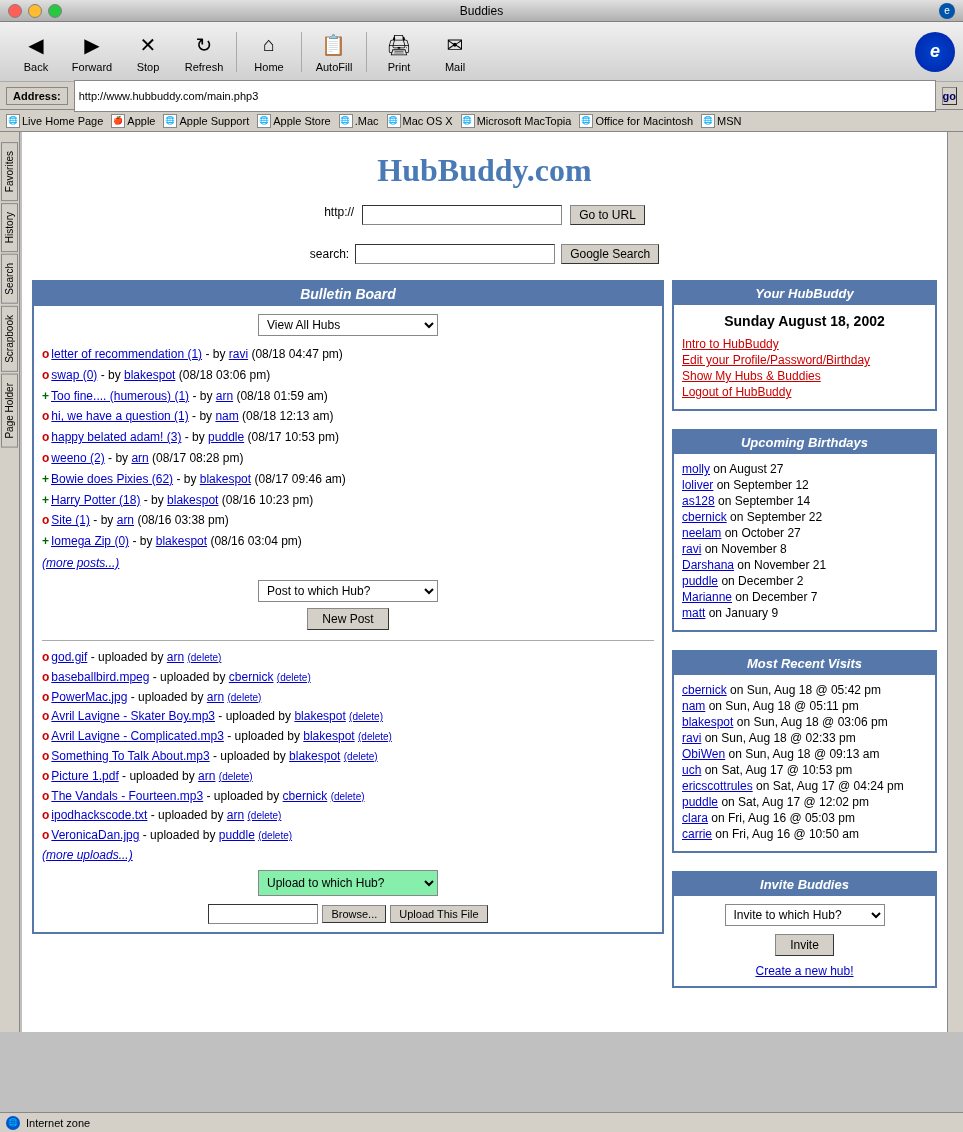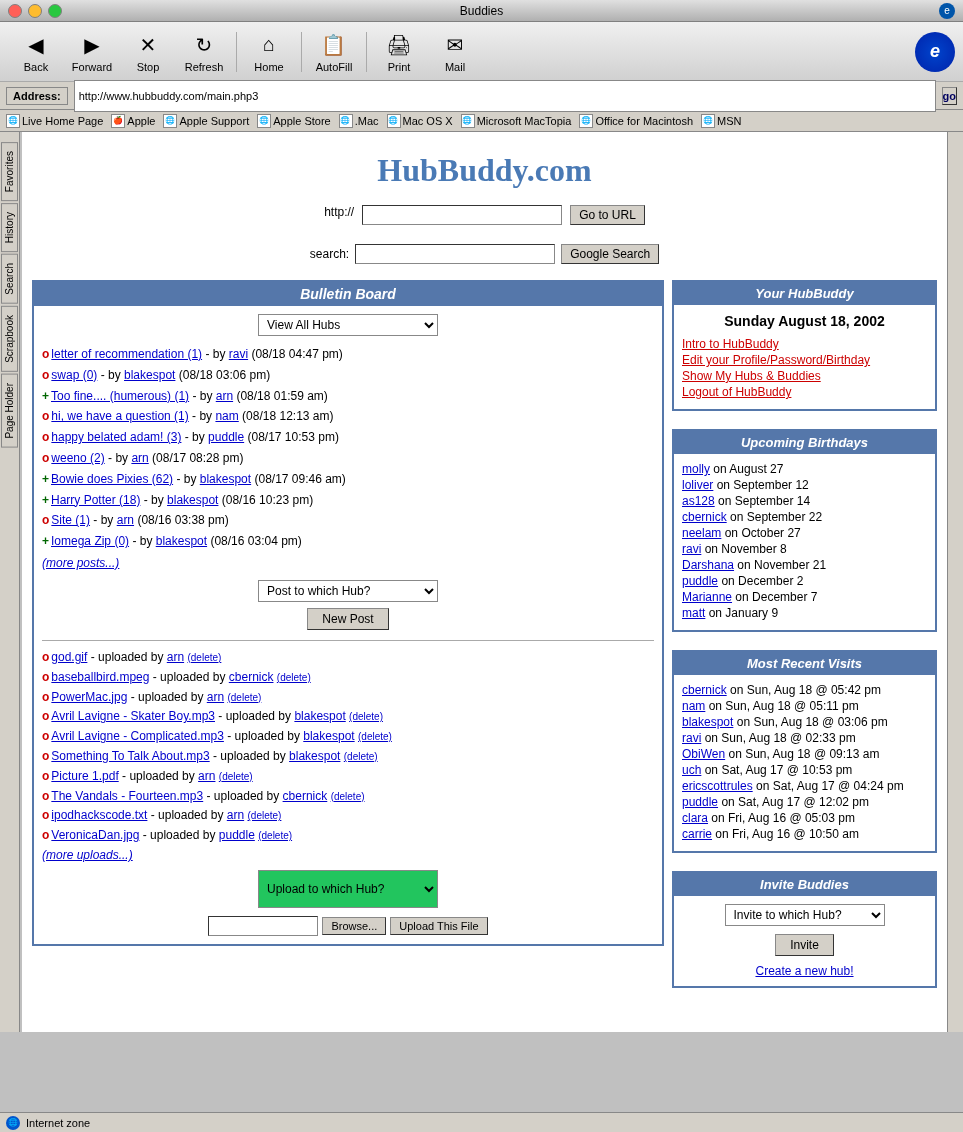--- a/index.html
+++ b/index.html
@@ -383,22 +383,22 @@
       margin: 4px 0 8px;
     }
 
     .upload-hub-row {
       display: flex;
       justify-content: center;
       margin-bottom: 8px;
     }
     .upload-hub-select {
       border: 1px solid #888;
-      background: #22c55e;
-      padding: 10px 4px;
+      background: #86efac;
+      padding: 4px 4px;
       font-size: 12px;
       width: 180px;
     }
     .upload-file-row {
       display: flex;
       align-items: center;
       gap: 4px;
       justify-content: center;
       flex-wrap: wrap;
     }

